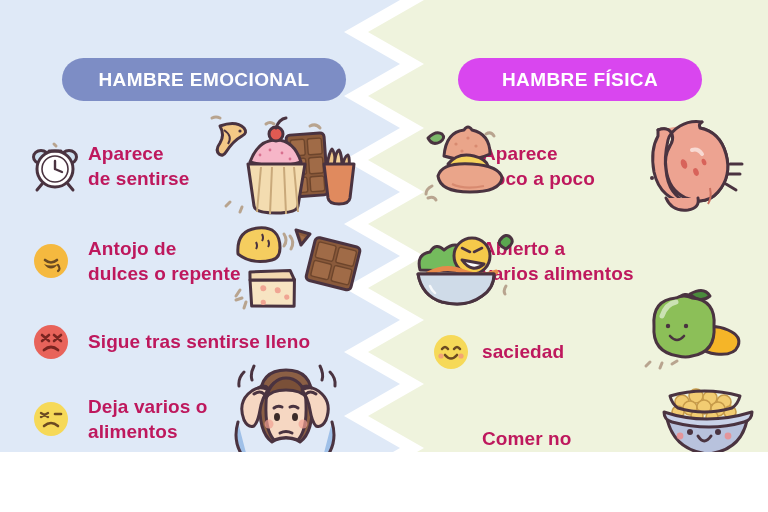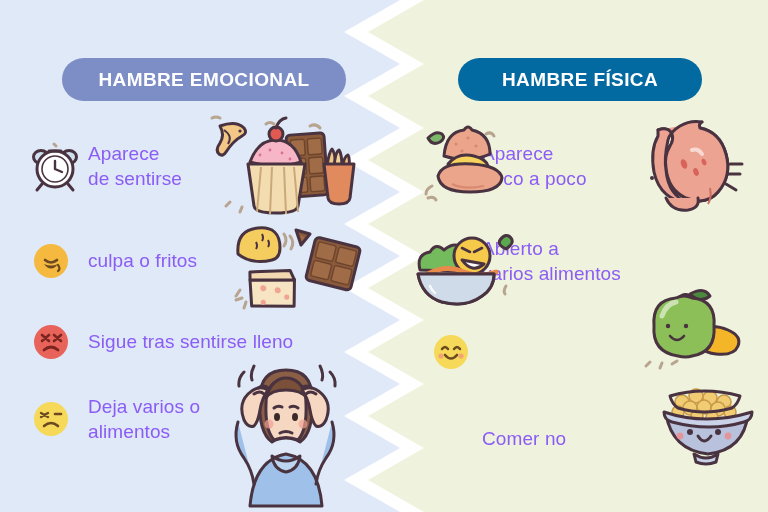--- a/index.html
+++ b/index.html
@@ -2,21 +2,21 @@
 <html><head>
 <meta charset="utf-8">
 <style>
   * { margin:0; padding:0; box-sizing:border-box; }
   html,body { width:768px; height:512px; overflow:hidden; }
   body {
     font-family:"Liberation Sans", sans-serif;
     background:#ffffff;
     position:relative;
   }
-  .stage { position:absolute; inset:0; width:768px; height:512px; overflow:hidden; }
+  .stage { position:absolute; inset:0; width:768px; height:452px; overflow:hidden; }
 
   
   .bg-left {
     position:absolute; left:0; top:0; width:400px; height:512px;
     background:#dfe9f7;
     clip-path: polygon(0 0, 100% 0,
       86% 6.25%, 100% 12.5%, 86% 18.75%, 100% 25%, 86% 31.25%, 100% 37.5%,
       86% 43.75%, 100% 50%, 86% 56.25%, 100% 62.5%, 86% 68.75%, 100% 75%,
       86% 81.25%, 100% 87.5%, 86% 93.75%, 100% 100%, 0 100%);
   }
@@ -29,31 +29,31 @@
       14% 25%, 0 18.75%, 14% 12.5%, 0 6.25%, 14% 0);
   }
 
   
   .pill {
     position:absolute; display:flex; align-items:center; justify-content:center;
     border-radius:22px; color:#fff; font-weight:bold; letter-spacing:0.4px;
     font-size:19px; white-space:nowrap;
   }
   .pill-left { left:62px; top:58px; width:284px; height:43px; background:#7d8dc5; }
-  .pill-right { left:458px; top:58px; width:244px; height:43px; background:#0369a1;justify-content:center; }
+  .pill-right { left:458px; top:58px; width:244px; height:43px; background:#d946ef;justify-content:center; }
 
   
   .col { position:absolute; top:118px; }
   .col-left { left:28px; width:350px; }
   .col-right { left:424px; width:340px; }
 
   .row { position:relative; display:flex; align-items:center; }
   .row-icon { flex:0 0 auto; width:54px; height:54px; position:relative; }
   .row-text {
-    font-size:19px; line-height:1.32; color:#8b5cf6; font-weight:400;
+    font-size:19px; line-height:1.32; color:#be185d; font-weight:700;
     letter-spacing:0.1px; max-width:190px;
   }
   .col-left .row-text { margin-left:6px; }
   .col-right .row-text { margin-left:4px; }
 
   .emoji-dot {
     position:absolute; left:6px; top:10px; width:34px; height:34px;
     border-radius:50%;
   }
   .e-yellow { background:#f5b93f; }
@@ -119,21 +119,22 @@
     <div class="row" style="height:94px;">
       <div class="row-icon">
         <div class="emoji-dot e-yellow"></div>
         <svg class="face" viewBox="0 0 54 54">
           <path d="M17 26 q6 5 12 0" stroke="#6b4a22" stroke-width="2.6" fill="none" stroke-linecap="round"></path>
           <path d="M16 30 q7 9 14 0 q-7 3 -14 0 z" fill="#6b4a22"></path>
           <path d="M30 31 q3 4 0 6" stroke="#6b4a22" stroke-width="2.2" fill="none" stroke-linecap="round"></path>
         </svg>
       </div>
       <div class="row-text">
-        <div>culpa o fritos</div>
+        <div>Antojo de</div>
+        <div>dulces o repente</div>
       </div>
     </div>
 
     <div class="row" style="height:68px;">
       <div class="row-icon">
         <div class="emoji-dot e-red"></div>
         <svg class="face" viewBox="0 0 54 54">
           <path d="M14 20 L21 26 M21 20 L14 26" stroke="#7a2520" stroke-width="2.6" stroke-linecap="round"></path>
           <path d="M26 20 L33 26 M33 20 L26 26" stroke="#7a2520" stroke-width="2.6" stroke-linecap="round"></path>
           <path d="M16 35 q7 -6 14 0" stroke="#7a2520" stroke-width="2.8" fill="none" stroke-linecap="round"></path>
@@ -183,20 +184,21 @@
         <div class="emoji-dot e-pale" style="left:10px;"></div>
         <svg class="face" viewBox="0 0 54 54">
           <path d="M18 24 q3 -4 6 0" stroke="#6b4a22" stroke-width="2.5" fill="none" stroke-linecap="round"></path>
           <path d="M30 24 q3 -4 6 0" stroke="#6b4a22" stroke-width="2.5" fill="none" stroke-linecap="round"></path>
           <path d="M21 30 q6 7 12 0" stroke="#6b4a22" stroke-width="2.6" fill="none" stroke-linecap="round"></path>
           <circle cx="17" cy="31" r="2.6" fill="#f0927f" opacity="0.75"></circle>
           <circle cx="37" cy="31" r="2.6" fill="#f0927f" opacity="0.75"></circle>
         </svg>
       </div>
       <div class="row-text" style="max-width:200px;">
+        <div>saciedad</div>
       </div>
     </div>
 
     <div class="row" style="height:86px;">
       <div class="row-icon"></div>
       <div class="row-text" style="max-width:200px;">
         <div>Comer no</div>
       </div>
     </div>
   </div>

